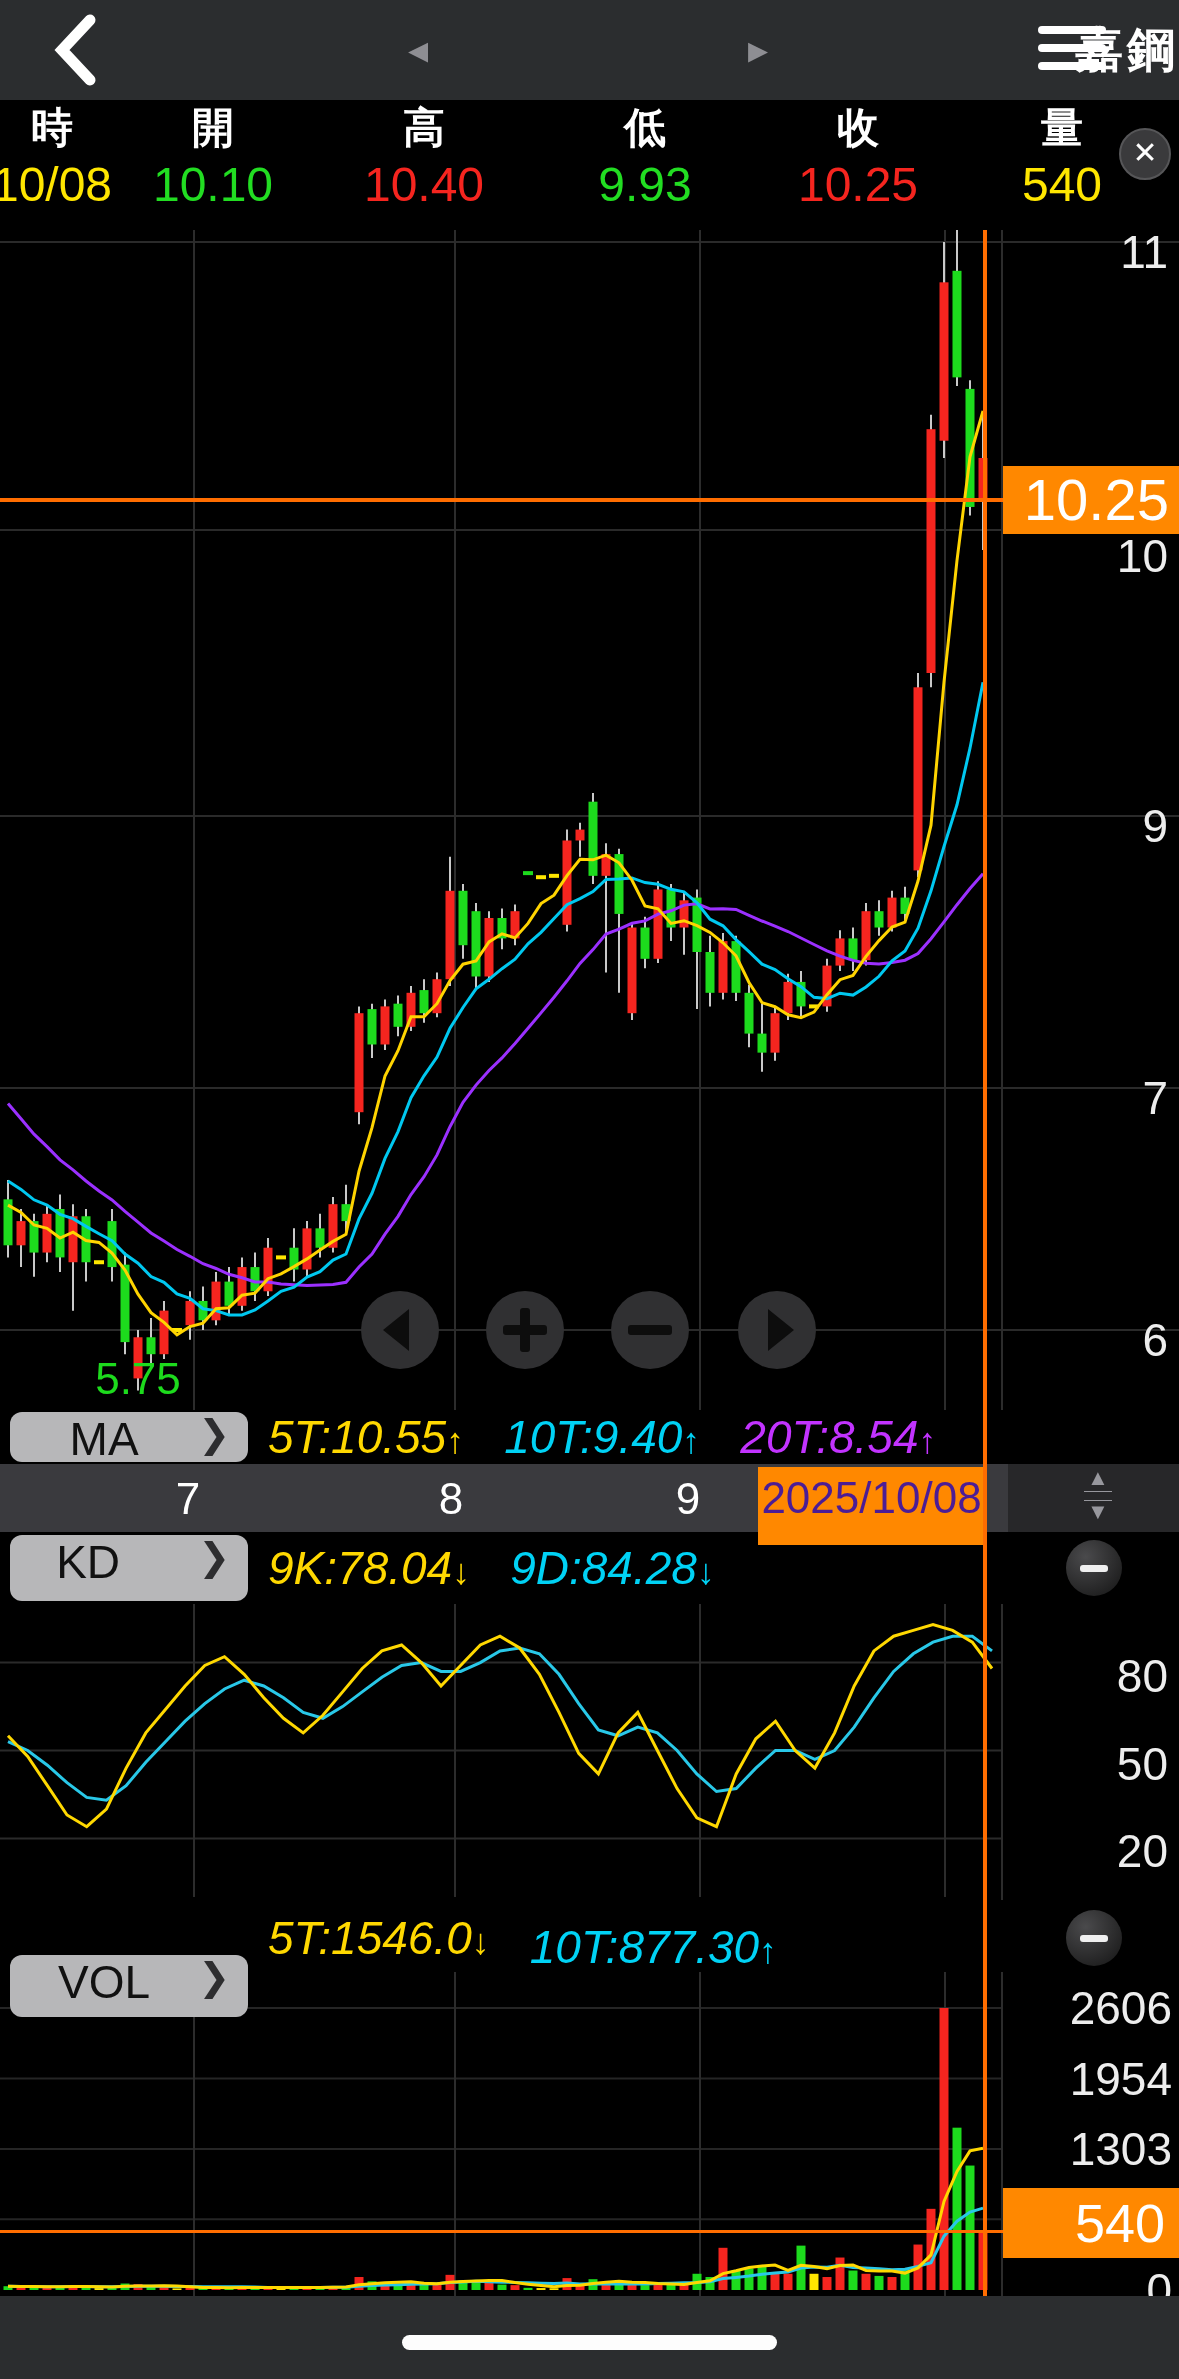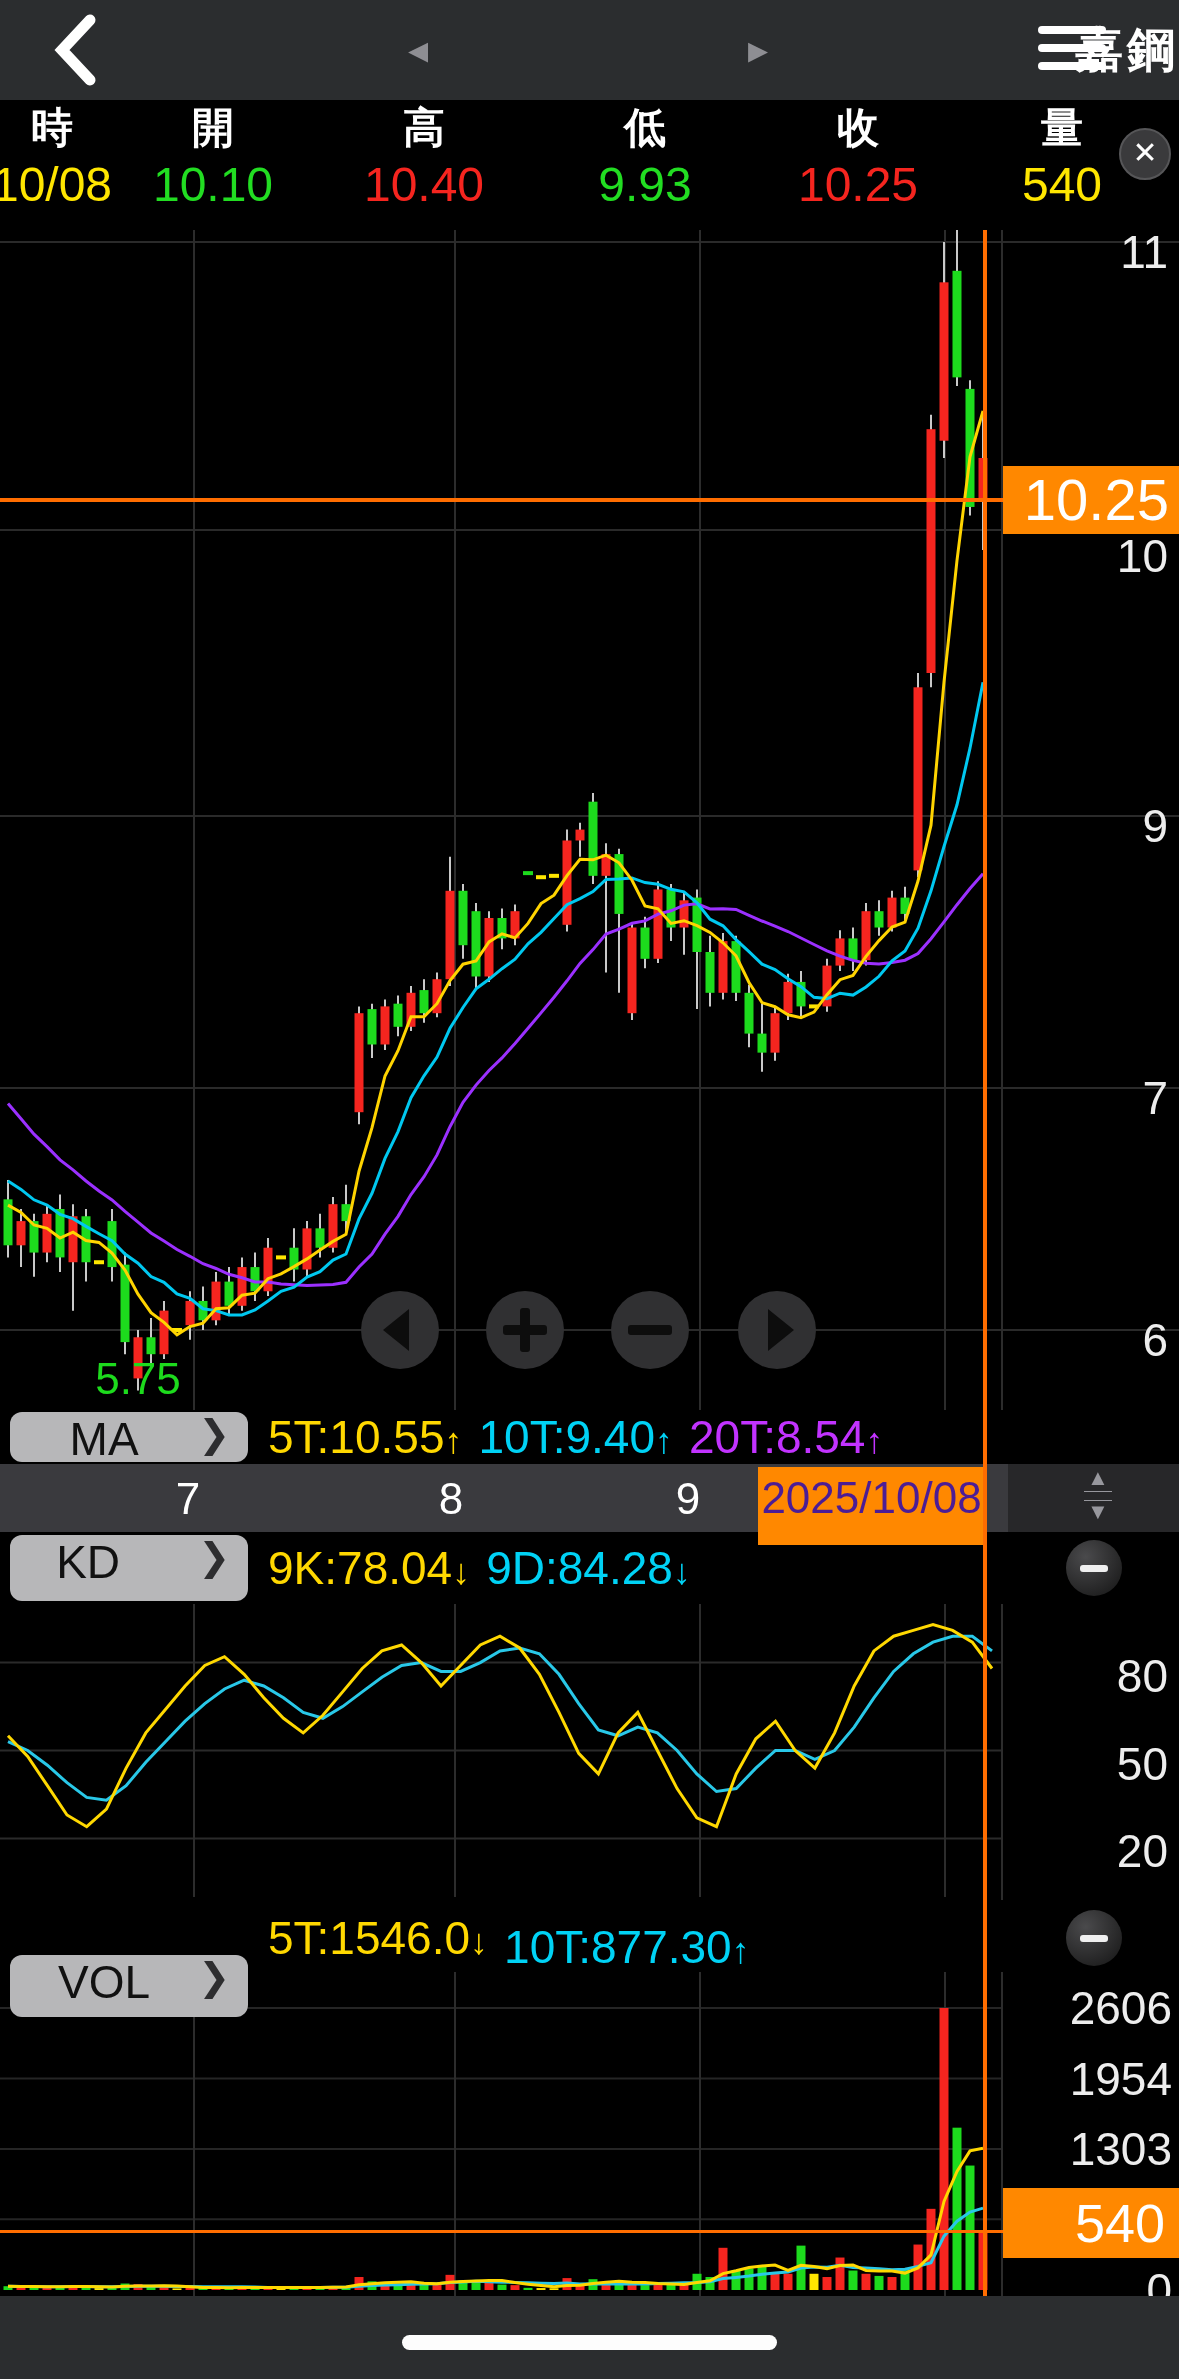--- a/index.html
+++ b/index.html
@@ -32,21 +32,21 @@
   .tag-vol{left:1003px;top:2188px;width:176px;height:70px;font-size:54px;line-height:70px;padding-right:14px;box-sizing:border-box;}
   
   .ctl-btn{position:absolute;top:1291px;width:78px;height:78px;border-radius:50%;background:#303032;z-index:20;}
   .ctl-glyph{position:absolute;left:0;top:0;width:78px;height:78px;}
   
   .ind-row{position:absolute;left:0;width:1179px;background:#000;}
   .ind-btn{position:absolute;left:10px;background:#b7b7b9;border-radius:12px;color:#111;
            font-size:46px;display:flex;align-items:flex-start;z-index:5;}
   .ind-btn .btn-label{flex:1;text-align:center;}
   .ind-btn .btn-chev{color:#2d2d2f;font-size:38px;font-weight:bold;padding-right:18px;}
-  .ind-vals{position:absolute;left:268px;top:0;height:100%;display:flex;align-items:center;gap:16px;}
+  .ind-vals{position:absolute;left:268px;top:0;height:100%;display:flex;align-items:center;gap:40px;font-style:italic;}
   .ind-item{font-size:46px;white-space:nowrap;}
   .arrow{font-size:36px;font-weight:bold;}
   .minus-btn{position:absolute;left:1066px;width:56px;height:56px;border-radius:50%;
              background:radial-gradient(circle at 35% 30%,#4a4a4c,#141414);z-index:6;}
   .minus-btn::after{content:"";position:absolute;left:14px;top:25px;width:28px;height:7px;background:#efefef;border-radius:3px;}
   
   .xaxis{position:absolute;left:0;top:1464px;width:1179px;height:68px;background:#3a3a3e;z-index:4;}
   .xaxis-right{position:absolute;left:1008px;top:0;width:171px;height:68px;background:#272729;}
   .xaxis-label{position:absolute;top:10px;color:#fff;font-size:44px;transform:translateX(-50%);}
   .date-tag{position:absolute;top:2px;height:78px;background:#ff8800;color:#4c1d95;font-size:44px;

